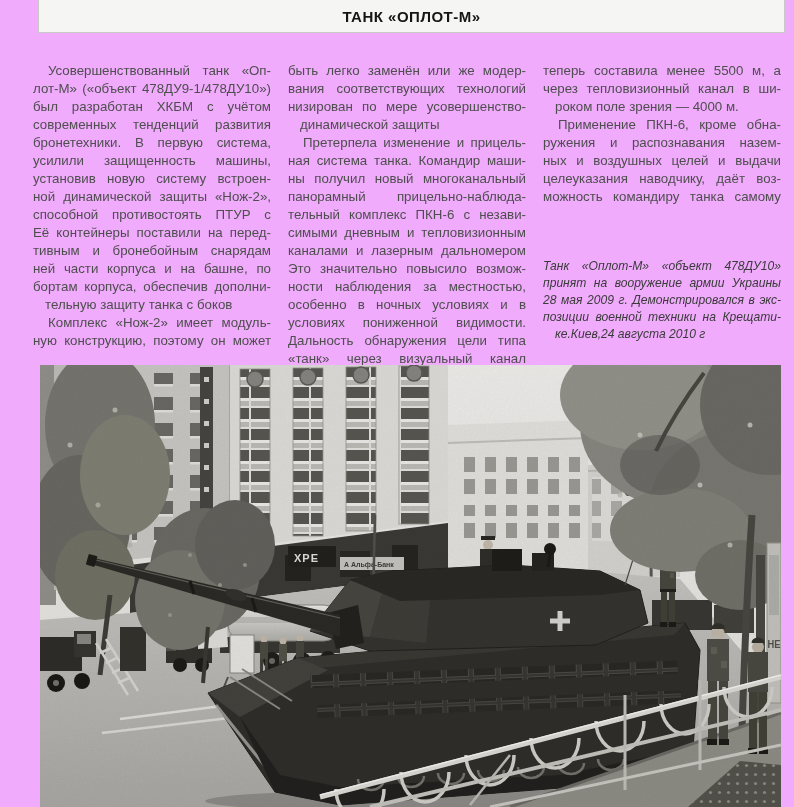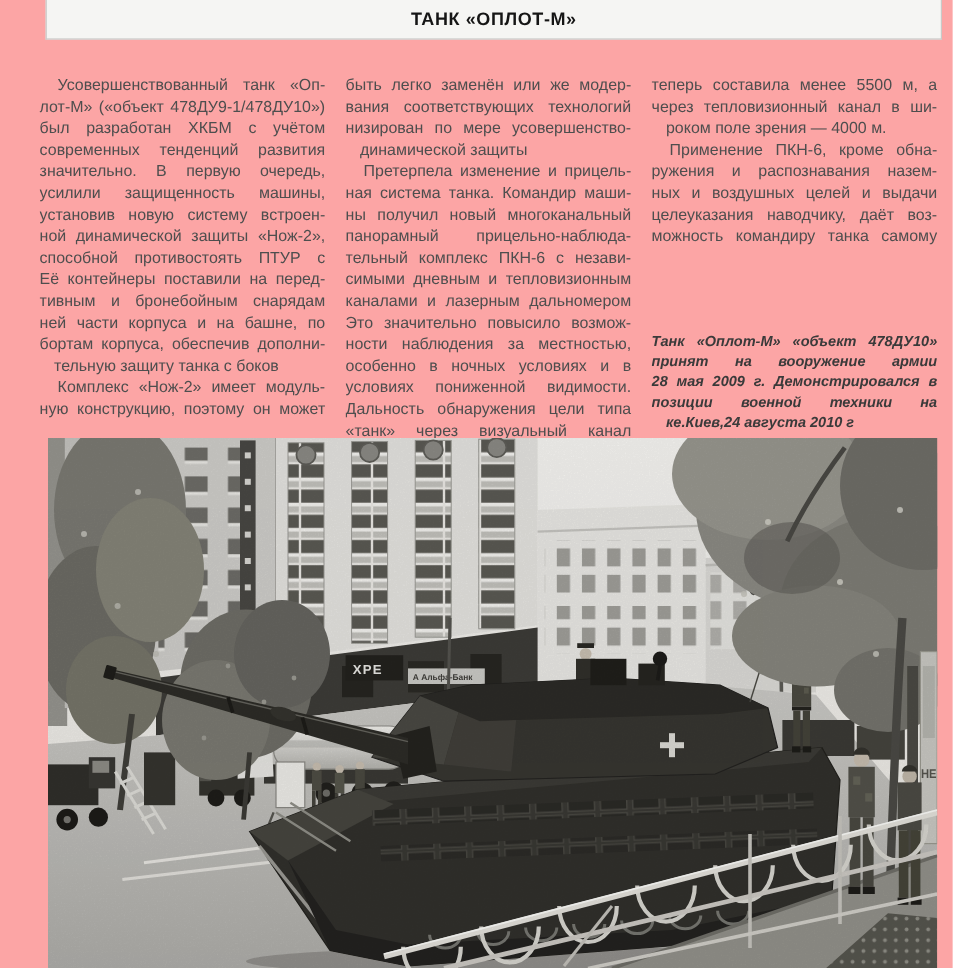--- a/index.html
+++ b/index.html
@@ -1,49 +1,49 @@
 <!DOCTYPE html>
 <html><head>
 <meta charset="utf-8">
 <style>
   html,body{margin:0;padding:0;background:#ffffff;}
-  .page{position:relative;width:794px;height:807px;background:#fca5a5;overflow:hidden;
+  .page{position:relative;width:794px;height:807px;background:#f0abfc;overflow:hidden;
         font-family:"Liberation Sans",sans-serif;}
   .titlebar{position:absolute;left:38px;top:0;width:747px;height:33px;box-sizing:border-box;
         background:#f5f5f3;border:1px solid #c9c9c7;border-top:none;
         display:flex;align-items:center;justify-content:center;}
   .titlebar .t{font-size:15px;font-weight:bold;color:#151515;letter-spacing:.5px;}
   .cols{position:absolute;left:33px;top:62px;width:748px;display:flex;gap:17px;}
   .col{width:238px;flex:0 0 238px;font-size:13.3px;line-height:18px;color:#4e4e4e;}
   .para{margin:0;}
   .line{text-align:justify;text-align-last:justify;height:18px;overflow:hidden;}
   .line.ind{text-indent:15px;}
   .line.end{text-align-last:left;padding-left:12px;}
-  .caption{margin-top:70px;font-size:12.1px;line-height:17px;font-weight:bold;font-style:italic;color:#3a3a3a;}
+  .caption{margin-top:52px;font-size:12.1px;line-height:17px;font-weight:normal;font-style:italic;color:#3a3a3a;}
   .caption .line{height:17px;}
   .photo{position:absolute;left:40px;top:365px;width:737px;height:442px;background:#eceae6;}
   .photo svg{display:block;}
 </style>
 </head>
 <body>
 
 <div class="page">
 
   <div class="titlebar">
     <span class="t">ТАНК «ОПЛОТ-М»</span>
   </div>
 
   <div class="cols">
     <div class="col">
         <div class="para">
           <div class="line ind">Усовершенствованный танк «Оп-</div>
           <div class="line">лот-М» («объект 478ДУ9-1/478ДУ10»)</div>
           <div class="line">был разработан ХКБМ с учётом</div>
           <div class="line">современных тенденций развития</div>
-          <div class="line">значительно. В первую очередь,</div>
+          <div class="line">бронетехники. В первую система,</div>
           <div class="line">усилили защищенность машины,</div>
           <div class="line">установив новую систему встроен-</div>
           <div class="line">ной динамической защиты «Нож-2»,</div>
           <div class="line">способной противостоять ПТУР с</div>
           <div class="line">Её контейнеры поставили на перед-</div>
           <div class="line">тивным и бронебойным снарядам</div>
           <div class="line">ней части корпуса и на башне, по</div>
           <div class="line">бортам корпуса, обеспечив дополни-</div>
           <div class="line end">тельную защиту танка с боков</div>
         </div>

